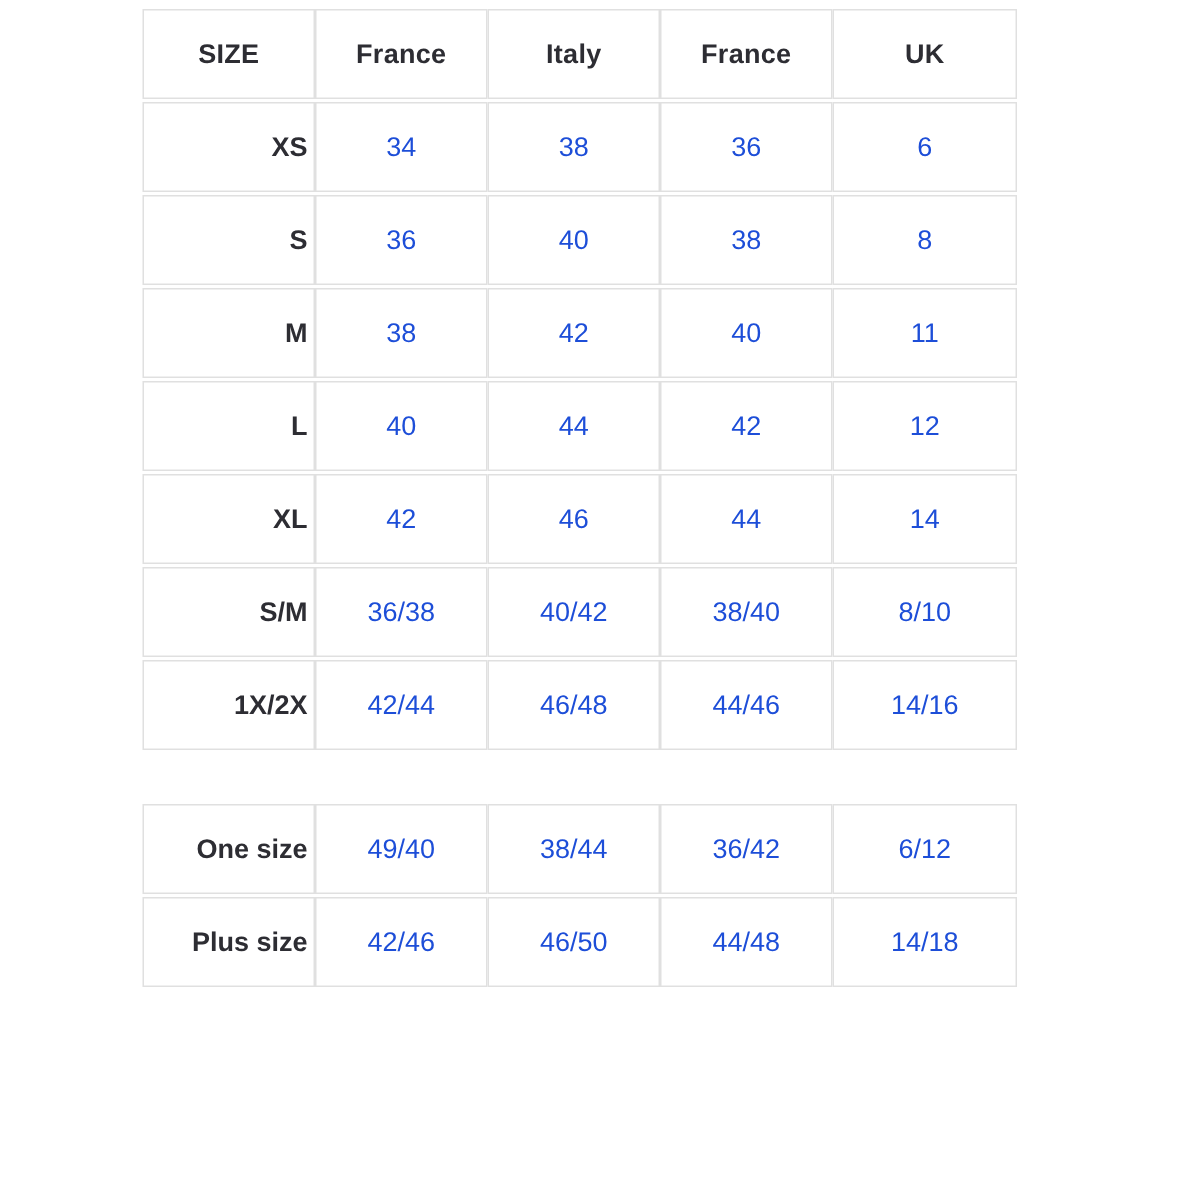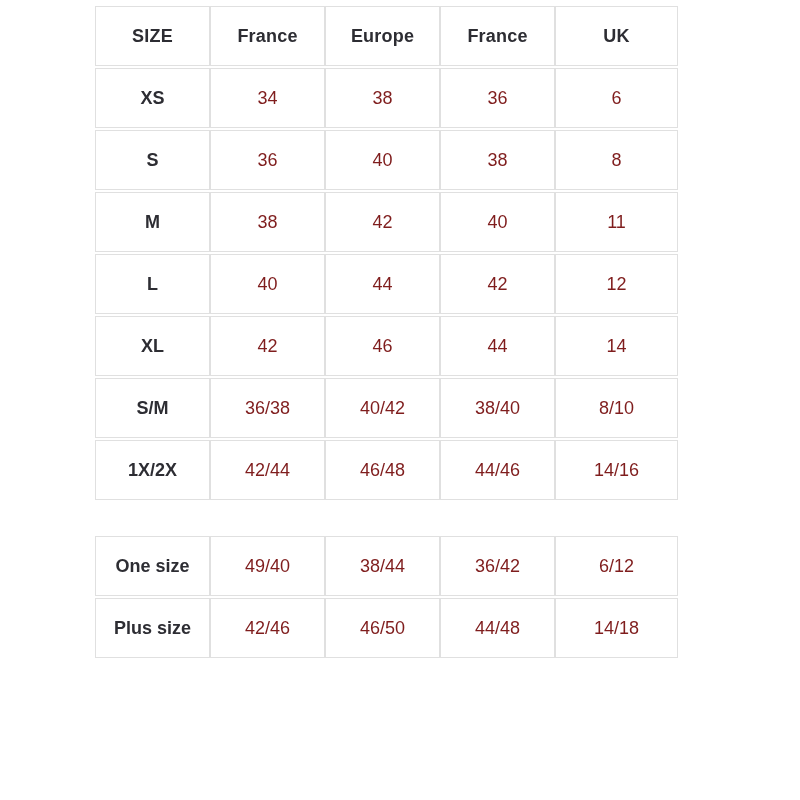--- a/index.html
+++ b/index.html
@@ -34,25 +34,26 @@
     padding: 0 4px;
     overflow: hidden;
   }
   table.size-table th {
     font-weight: 700;
     color: #2d2d33;
     letter-spacing: 0.2px;
   }
   table.size-table td {
     font-weight: 400;
-    color: #7f1d1d;
+    color: #1d4ed8;
   }
   table.size-table td.label-cell {
     font-weight: 700;
     color: #2d2d33;
+    text-align: right;
   }
   table.size-table.second {
     margin-top: 32px;
   }
 </style>
 </head>
 <body>
 
 <div class="page">
 
@@ -61,21 +62,21 @@
       <col class="c-normal">
         <col class="c-normal">
         <col class="c-normal">
         <col class="c-normal">
         <col class="c-uk">
     </colgroup>
     <thead>
       <tr>
         <th>SIZE</th>
         <th>France</th>
-        <th>Europe</th>
+        <th>Italy</th>
         <th>France</th>
         <th>UK</th>
       </tr>
     </thead>
     <tbody>
       <tr>
         <td class="label-cell">XS</td>
         <td>34</td>
         <td>38</td>
         <td>36</td>

